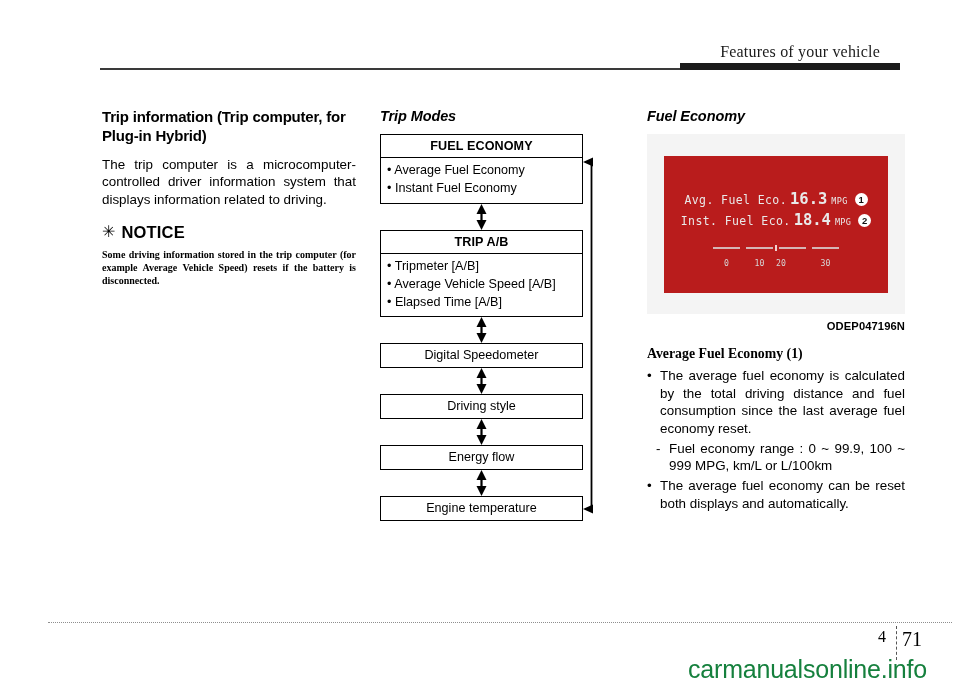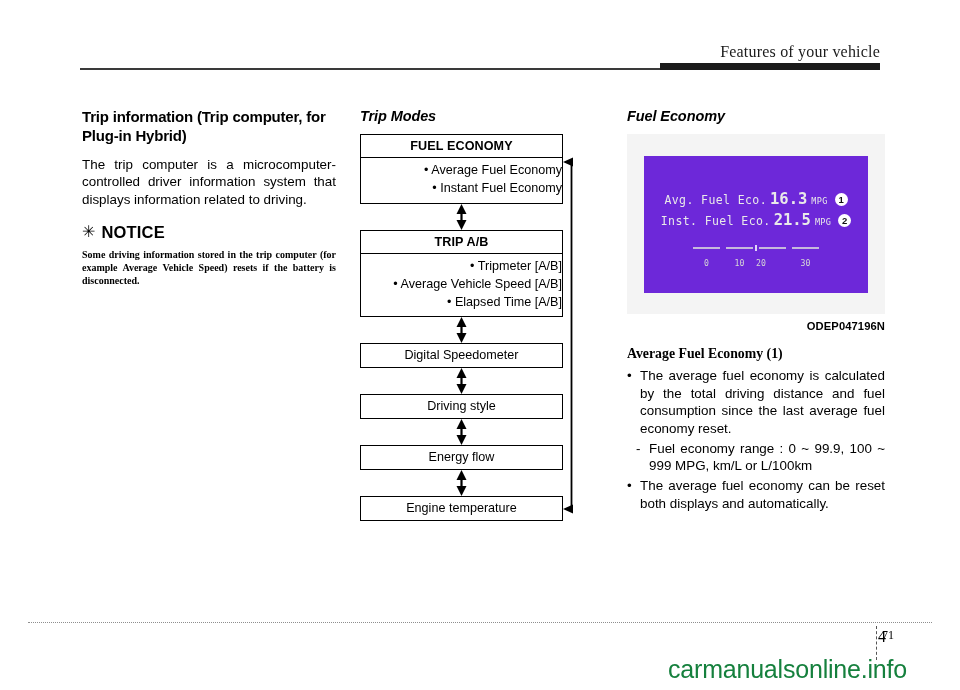--- a/index.html
+++ b/index.html
@@ -4,21 +4,21 @@
 <style>
   html, body { margin:0; padding:0; }
   body {
     width:960px; height:690px;
     background:#ffffff;
     font-family:"Liberation Sans", sans-serif;
     color:#000;
     position:relative;
     overflow:hidden;
   }
-  .page { position:absolute; inset:0; }
+  .page { position:absolute; inset:0;margin-left:20px; }
 
   
   .hdr-rule-thin{
     position:absolute; left:80px; top:68px; width:800px; height:2px;
     background:#3a3a3a;
   }
   .hdr-rule-thick{
     position:absolute; left:660px; top:63px; width:220px; height:7px;
     background:#1b1b1b;
   }
@@ -65,41 +65,41 @@
   .flow{ position:relative; width:215px; }
   .fbox{
     border:1.6px solid #000; background:#fff; box-sizing:border-box;
     width:203px;
   }
   .fbox .ftitle{
     border-bottom:1.6px solid #000;
     text-align:center; font-size:12.6px; font-weight:bold;
     padding:4px 0 4px 0; letter-spacing:.1px;
   }
-  .fbox .fitems{ padding:4px 0 5px 6px;text-align:right; }
+  .fbox .fitems{ padding:4px 0 5px 6px; }
   .fbox .fitem{ font-size:12.6px; line-height:1.42; white-space:nowrap; }
   .fbox.simple{
     text-align:center; font-size:12.6px; padding:4px 0 5px 0;
   }
   .conn{
     width:203px; height:26px; position:relative;
   }
   .conn svg{ position:absolute; left:0; top:0; }
 
   
   .loopback{ position:absolute; left:0; top:0; pointer-events:none; }
 
   
   .figframe{
     width:258px; height:180px; background:#f4f4f4;
     position:relative;
   }
   .screen{
     position:absolute; left:17px; top:22px; width:224px; height:137px;
-    background:#6d28d9;
+    background:#b91c1c;
   }
   .screen-inner{
     position:absolute; left:0; right:0; top:34px;
     display:flex; flex-direction:column; align-items:center;
   }
   .eco-row{
     display:flex; align-items:baseline; gap:0;
     color:#e9e9e9; white-space:nowrap;
   }
   .eco-label{
@@ -161,21 +161,21 @@
   .foot-chap{
     font-family:"Liberation Serif", serif;
     font-size:16px; padding-right:6px;
   }
   .foot-div{
     position:absolute; left:876px; top:626px; height:34px;
     border-left:1.4px dashed #555;
   }
   .foot-page{
     position:absolute; top:628px; left:882px;
-    font-family:"Liberation Serif", serif; font-size:12px;
+    font-family:"Liberation Serif", serif; font-size:20px;
   }
   .watermark{
     position:absolute; top:655px; left:668px;
     font-size:25px; color:#15803d; letter-spacing:-.2px;
     font-family:"Liberation Sans", sans-serif;
   }
 </style>
 </head>
 <body>
 
@@ -270,21 +270,21 @@
       <div class="screen">
         <div class="screen-inner" id="screen-inner">
             <div class="eco-row" style="margin-bottom: 3px;">
               <span class="eco-label">Avg. Fuel Eco.</span>
               <span class="eco-val">16.3</span>
               <span class="eco-unit">MPG</span>
               <span class="badge">1</span>
             </div>
             <div class="eco-row" style="margin-bottom: 3px;">
               <span class="eco-label">Inst. Fuel Eco.</span>
-              <span class="eco-val">21.5</span>
+              <span class="eco-val">18.4</span>
               <span class="eco-unit">MPG</span>
               <span class="badge">2</span>
             </div>
             <div class="scalewrap"><svg width="132" height="7">
                 <line x1="3" y1="3" x2="30" y2="3" stroke="#dcdcdc" stroke-width="1.6"></line>
                 <line x1="36" y1="3" x2="63" y2="3" stroke="#dcdcdc" stroke-width="1.6"></line>
                 <line x1="69" y1="3" x2="96" y2="3" stroke="#dcdcdc" stroke-width="1.6"></line>
                 <line x1="102" y1="3" x2="129" y2="3" stroke="#dcdcdc" stroke-width="1.6"></line>
                 <line x1="66" y1="0" x2="66" y2="6" stroke="#ffffff" stroke-width="1.6"></line>
               </svg><div class="ticklabels">

